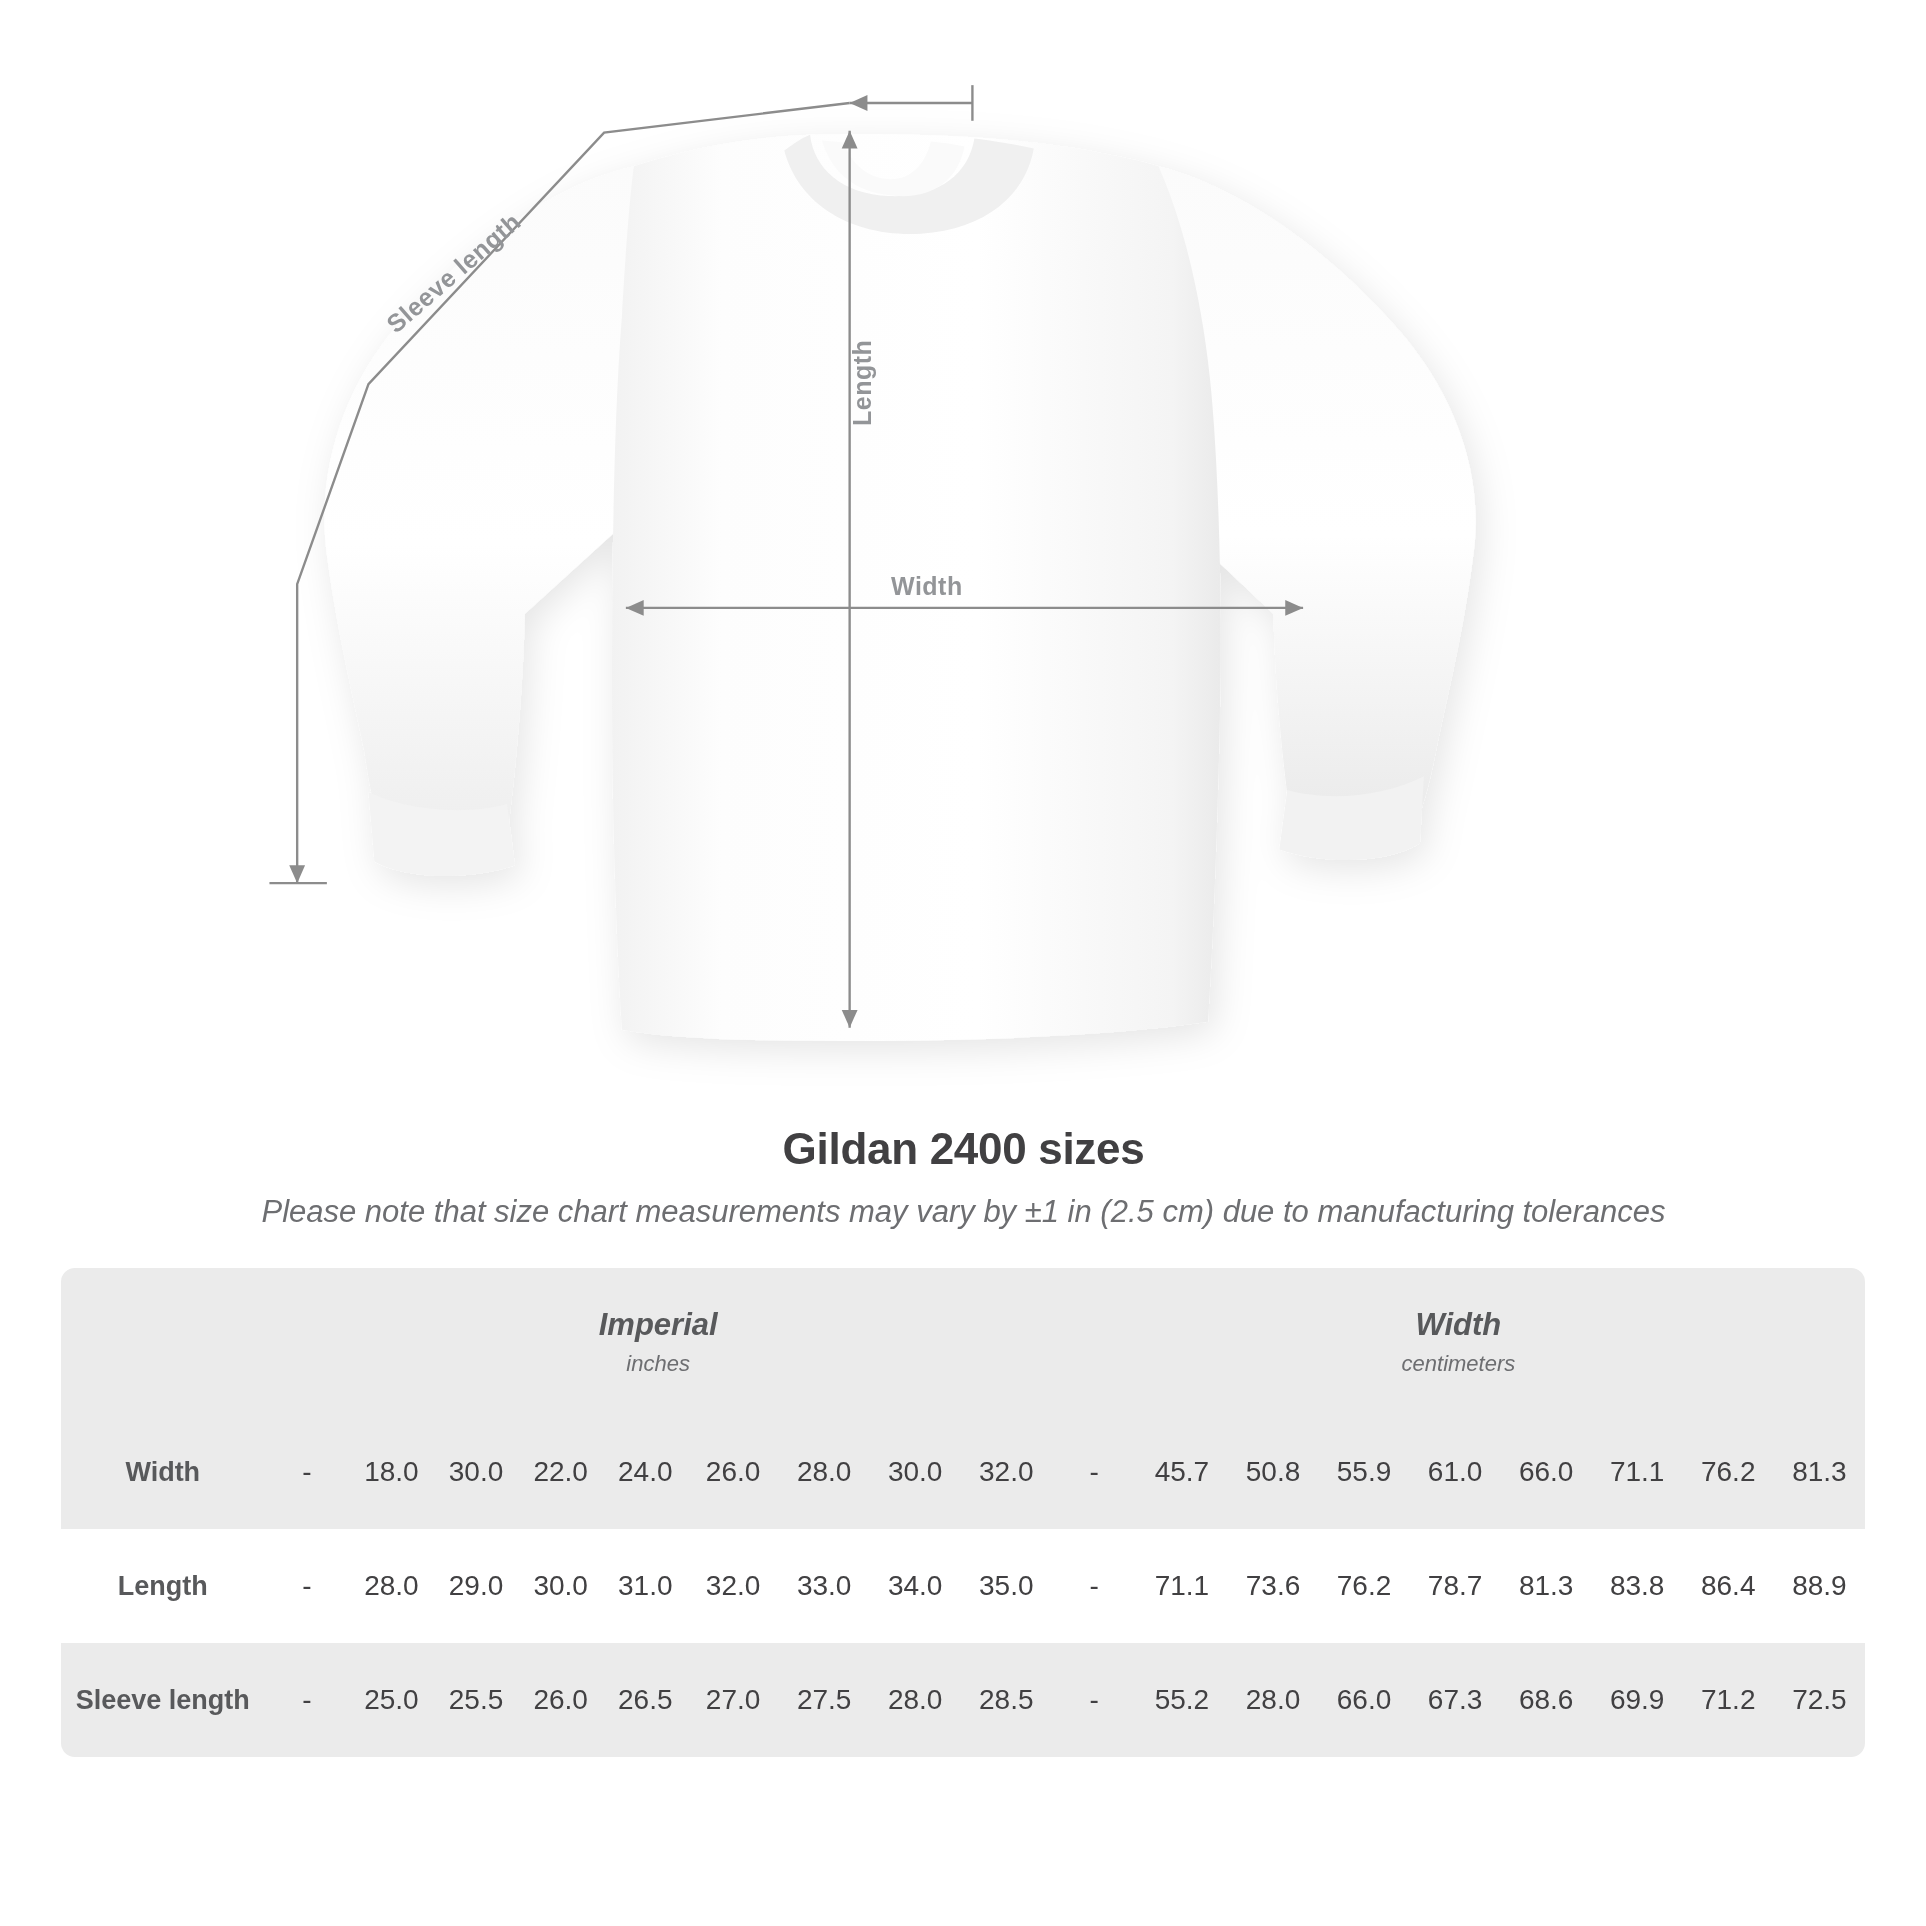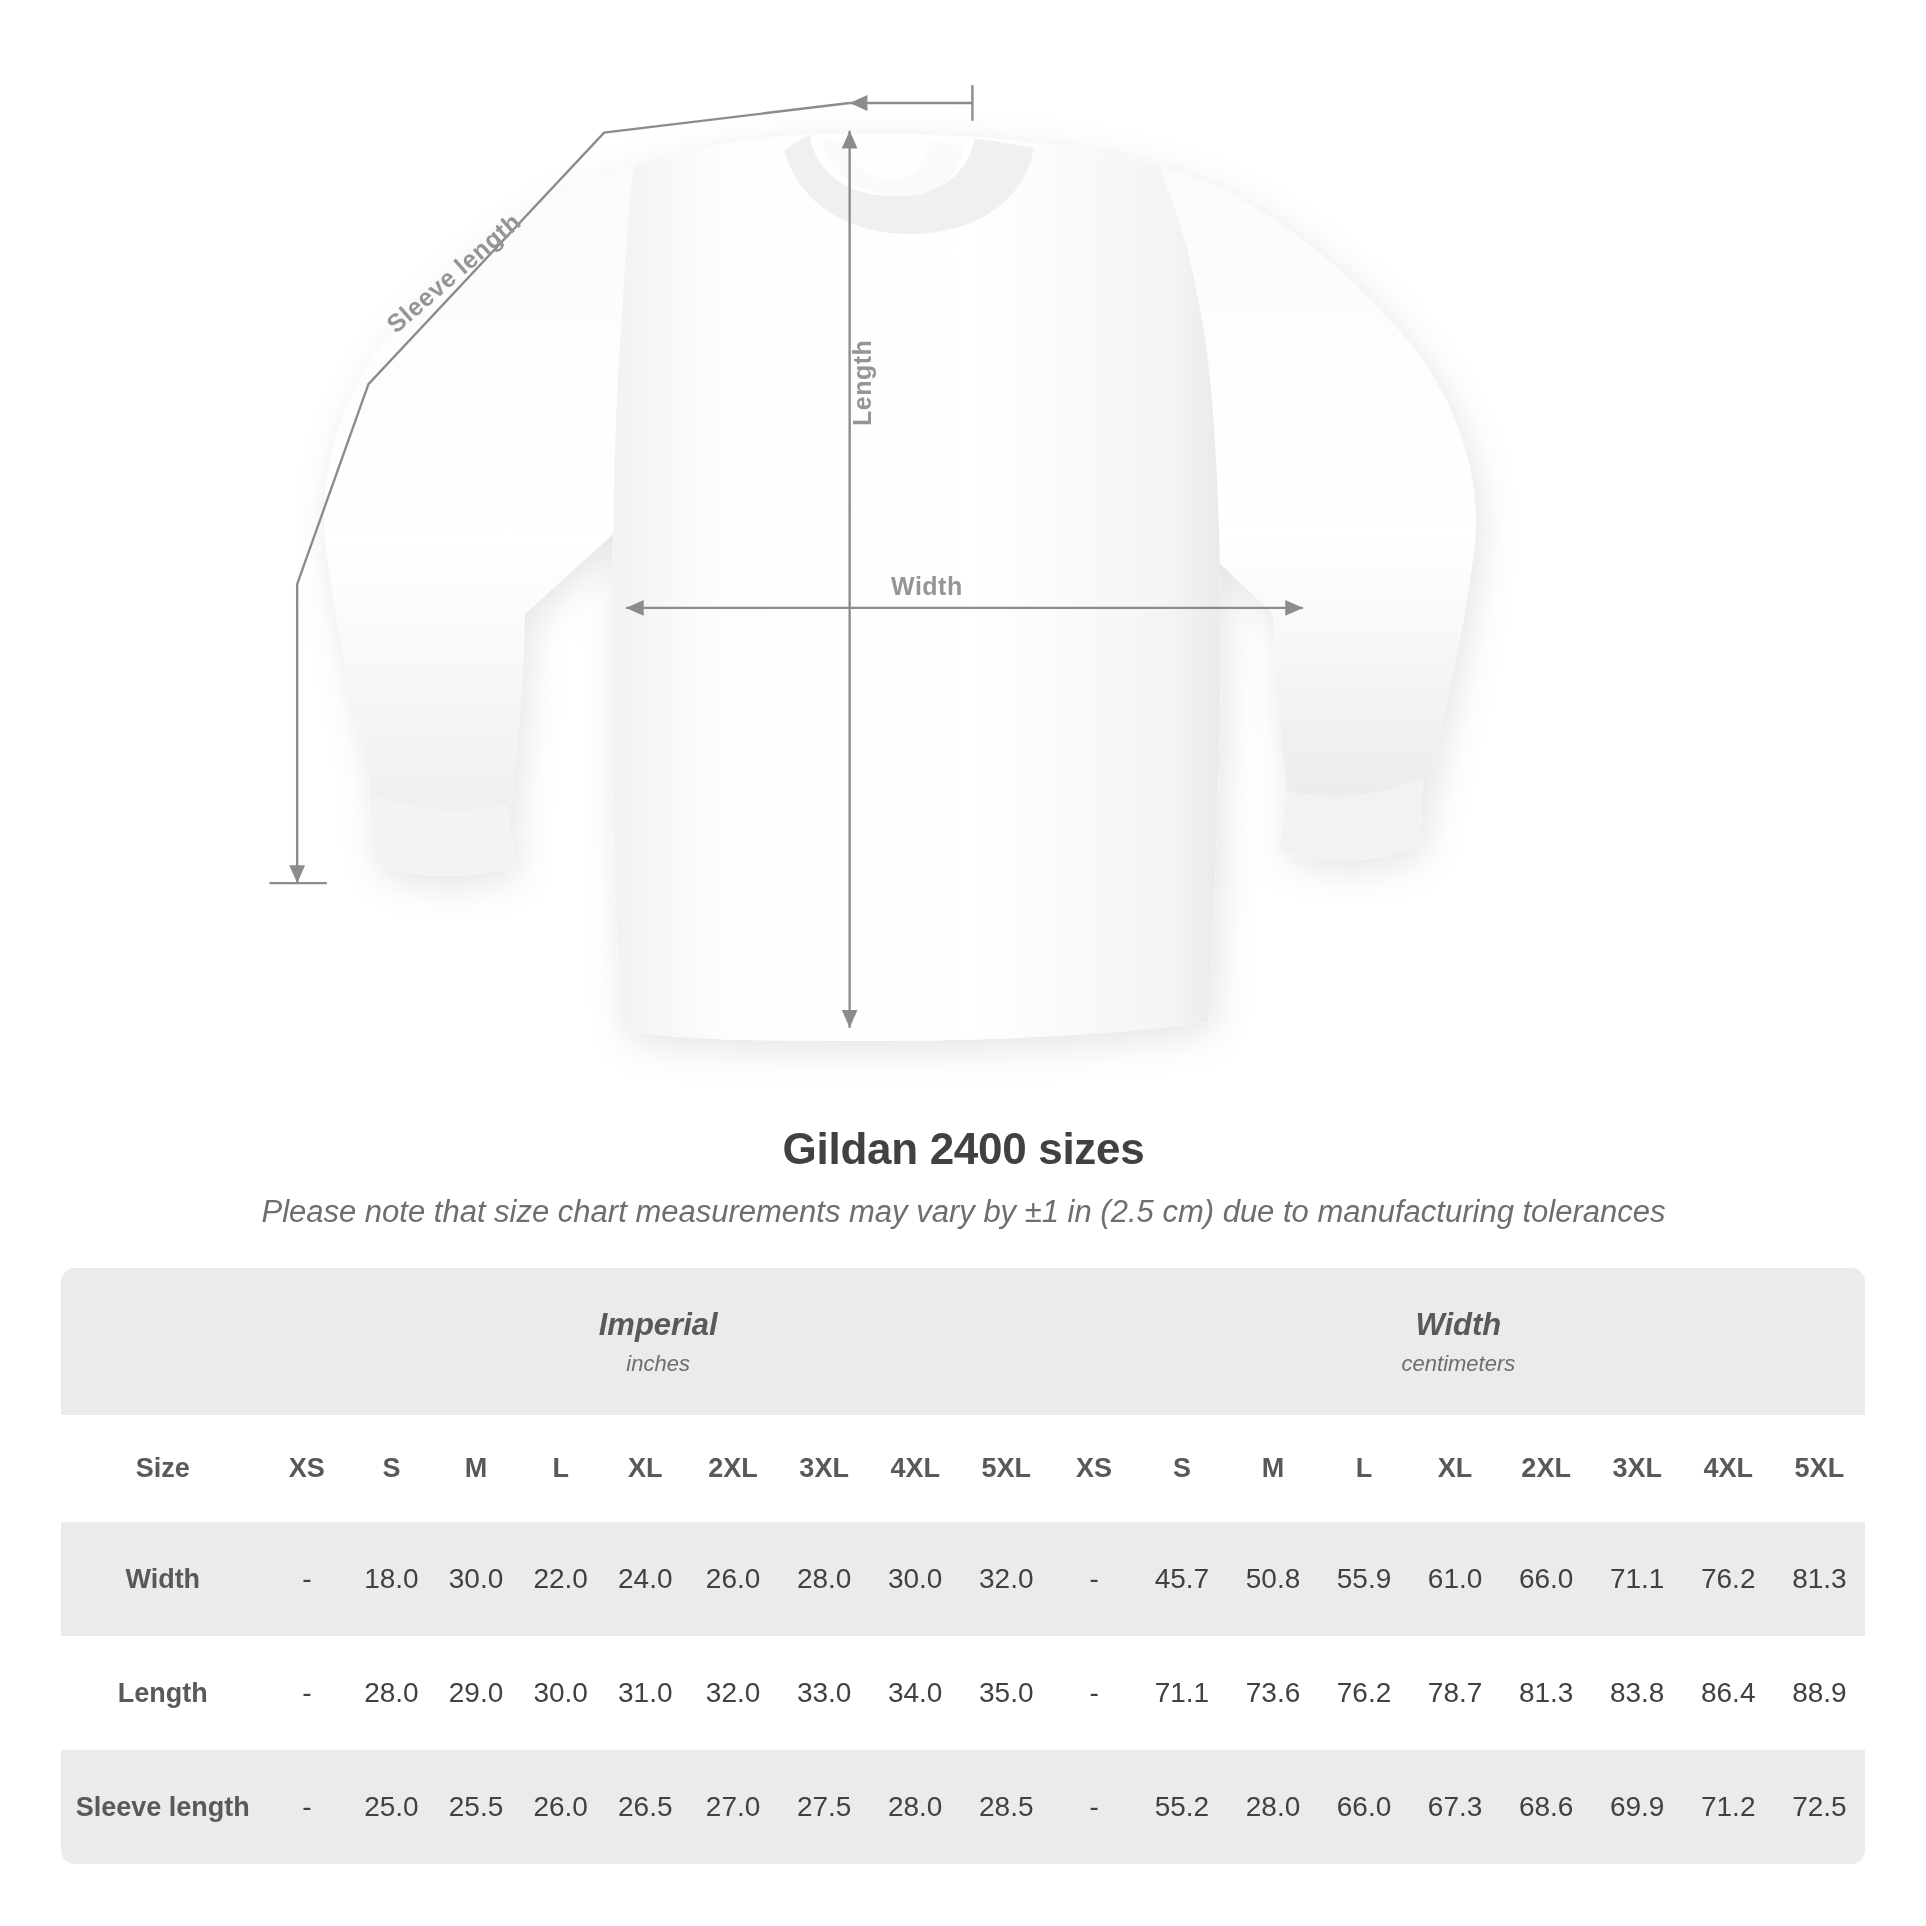--- a/index.html
+++ b/index.html
@@ -262,41 +262,20 @@
         <td class="unit-cell" colspan="9">
           <div class="unit-name">Imperial</div>
           <div class="unit-sub">inches</div>
         </td>
         <td class="unit-cell last" colspan="9">
           <div class="unit-name">Width</div>
           <div class="unit-sub">centimeters</div>
         </td>
       </tr>
 
-      <tr class="row-plain">
-        <td class="hdr-cell rowlabel">Size</td>
-        <td class="hdr-cell">XS</td>
-        <td class="hdr-cell">S</td>
-        <td class="hdr-cell">M</td>
-        <td class="hdr-cell">L</td>
-        <td class="hdr-cell">XL</td>
-        <td class="hdr-cell">2XL</td>
-        <td class="hdr-cell">3XL</td>
-        <td class="hdr-cell">4XL</td>
-        <td class="hdr-cell">5XL</td>
-        <td class="hdr-cell">XS</td>
-        <td class="hdr-cell">S</td>
-        <td class="hdr-cell">M</td>
-        <td class="hdr-cell">L</td>
-        <td class="hdr-cell">XL</td>
-        <td class="hdr-cell">2XL</td>
-        <td class="hdr-cell">3XL</td>
-        <td class="hdr-cell">4XL</td>
-        <td class="hdr-cell">5XL</td>
-      </tr>
 
       <tr class="row-shaded">
         <td class="row-label">Width</td>
         <td class="data-cell">-</td>
         <td class="data-cell">18.0</td>
         <td class="data-cell">30.0</td>
         <td class="data-cell">22.0</td>
         <td class="data-cell">24.0</td>
         <td class="data-cell">26.0</td>
         <td class="data-cell">28.0</td>

